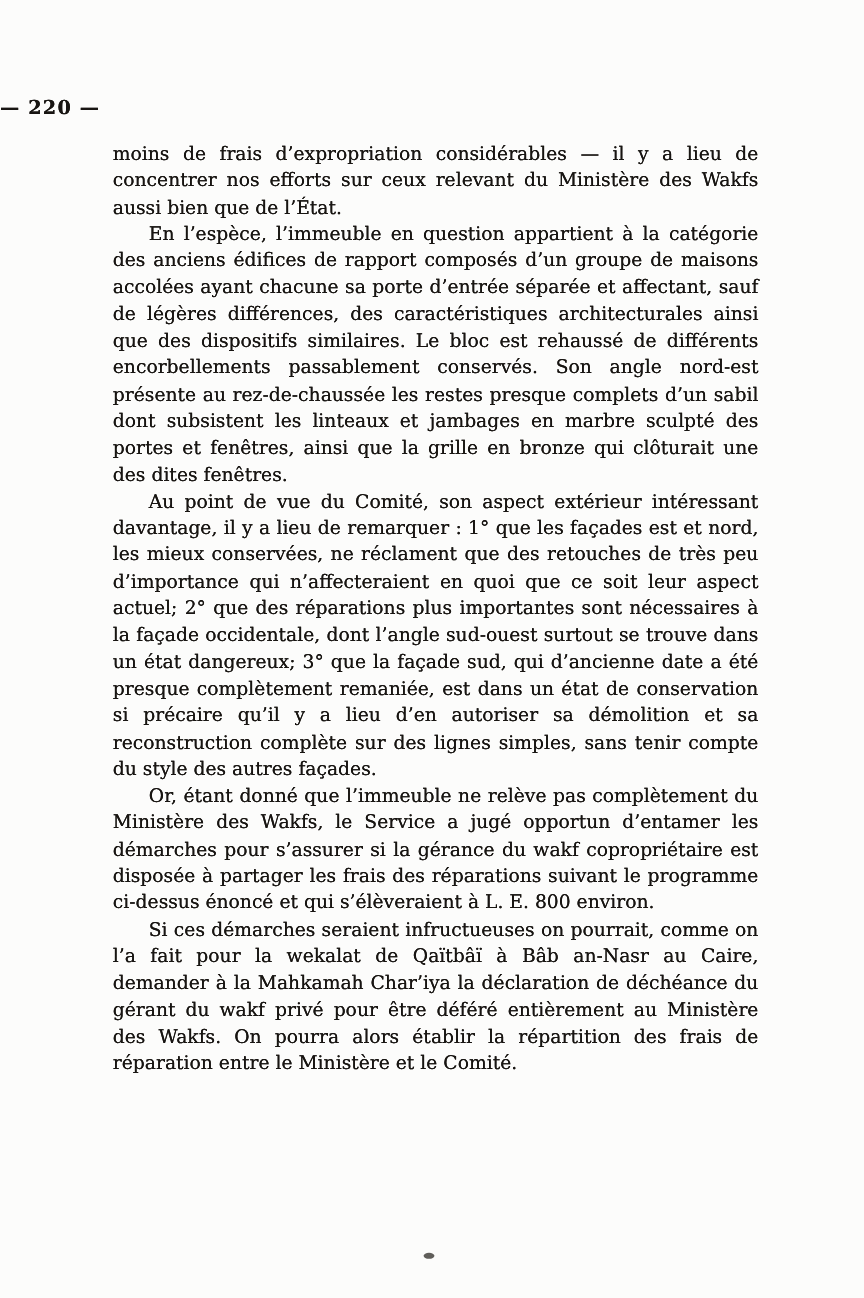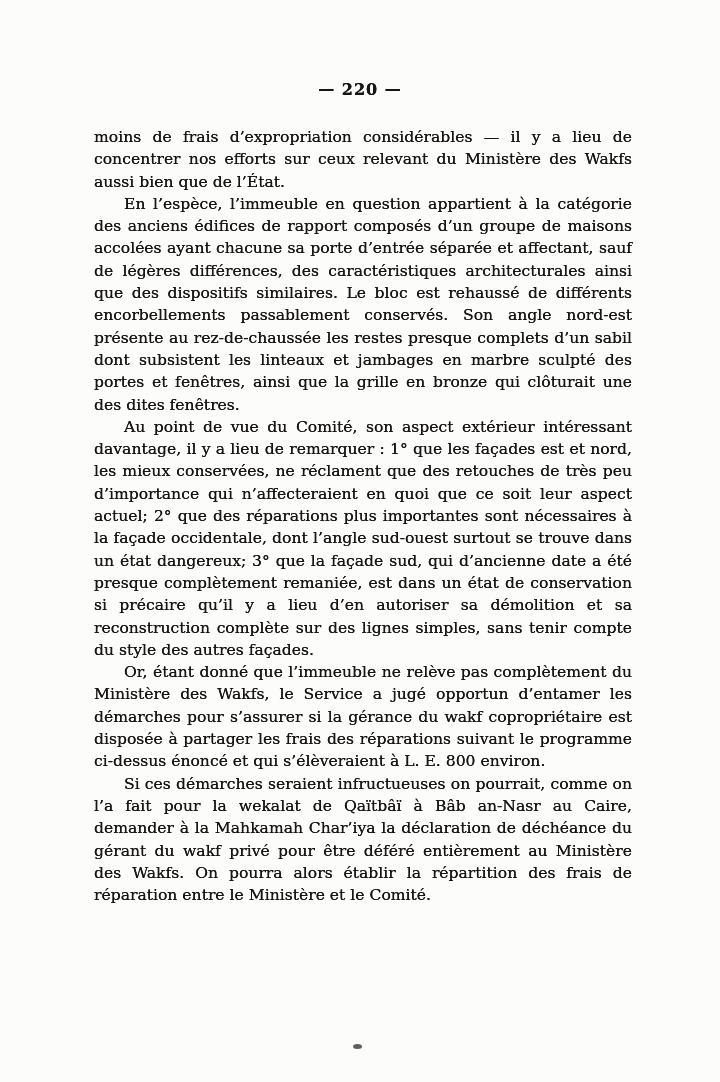--- a/index.html
+++ b/index.html
@@ -15,29 +15,28 @@
     height: 1082px;
     background: #fcfcfb;
     overflow: hidden;
     color: #181512;
   }
   .page-number {
     position: absolute;
     top: 80px;
     left: 0;
     width: 100%;
-    text-align: center;
     font-size: 16px;
     font-weight: bold;
     letter-spacing: 1px;
     text-shadow: 0 0 0.35px currentColor;
   }
   .text-block {
     position: absolute;
-    top: 126px;
+    top: 117px;
     left: 94px;
     width: 538px;
     font-size: 15.6px;
     line-height: 22.3px;
     text-align: justify;
     text-shadow: 0 0 0.35px currentColor;
     hyphens: auto;
   }
   .text-block p {
     margin: 0;

